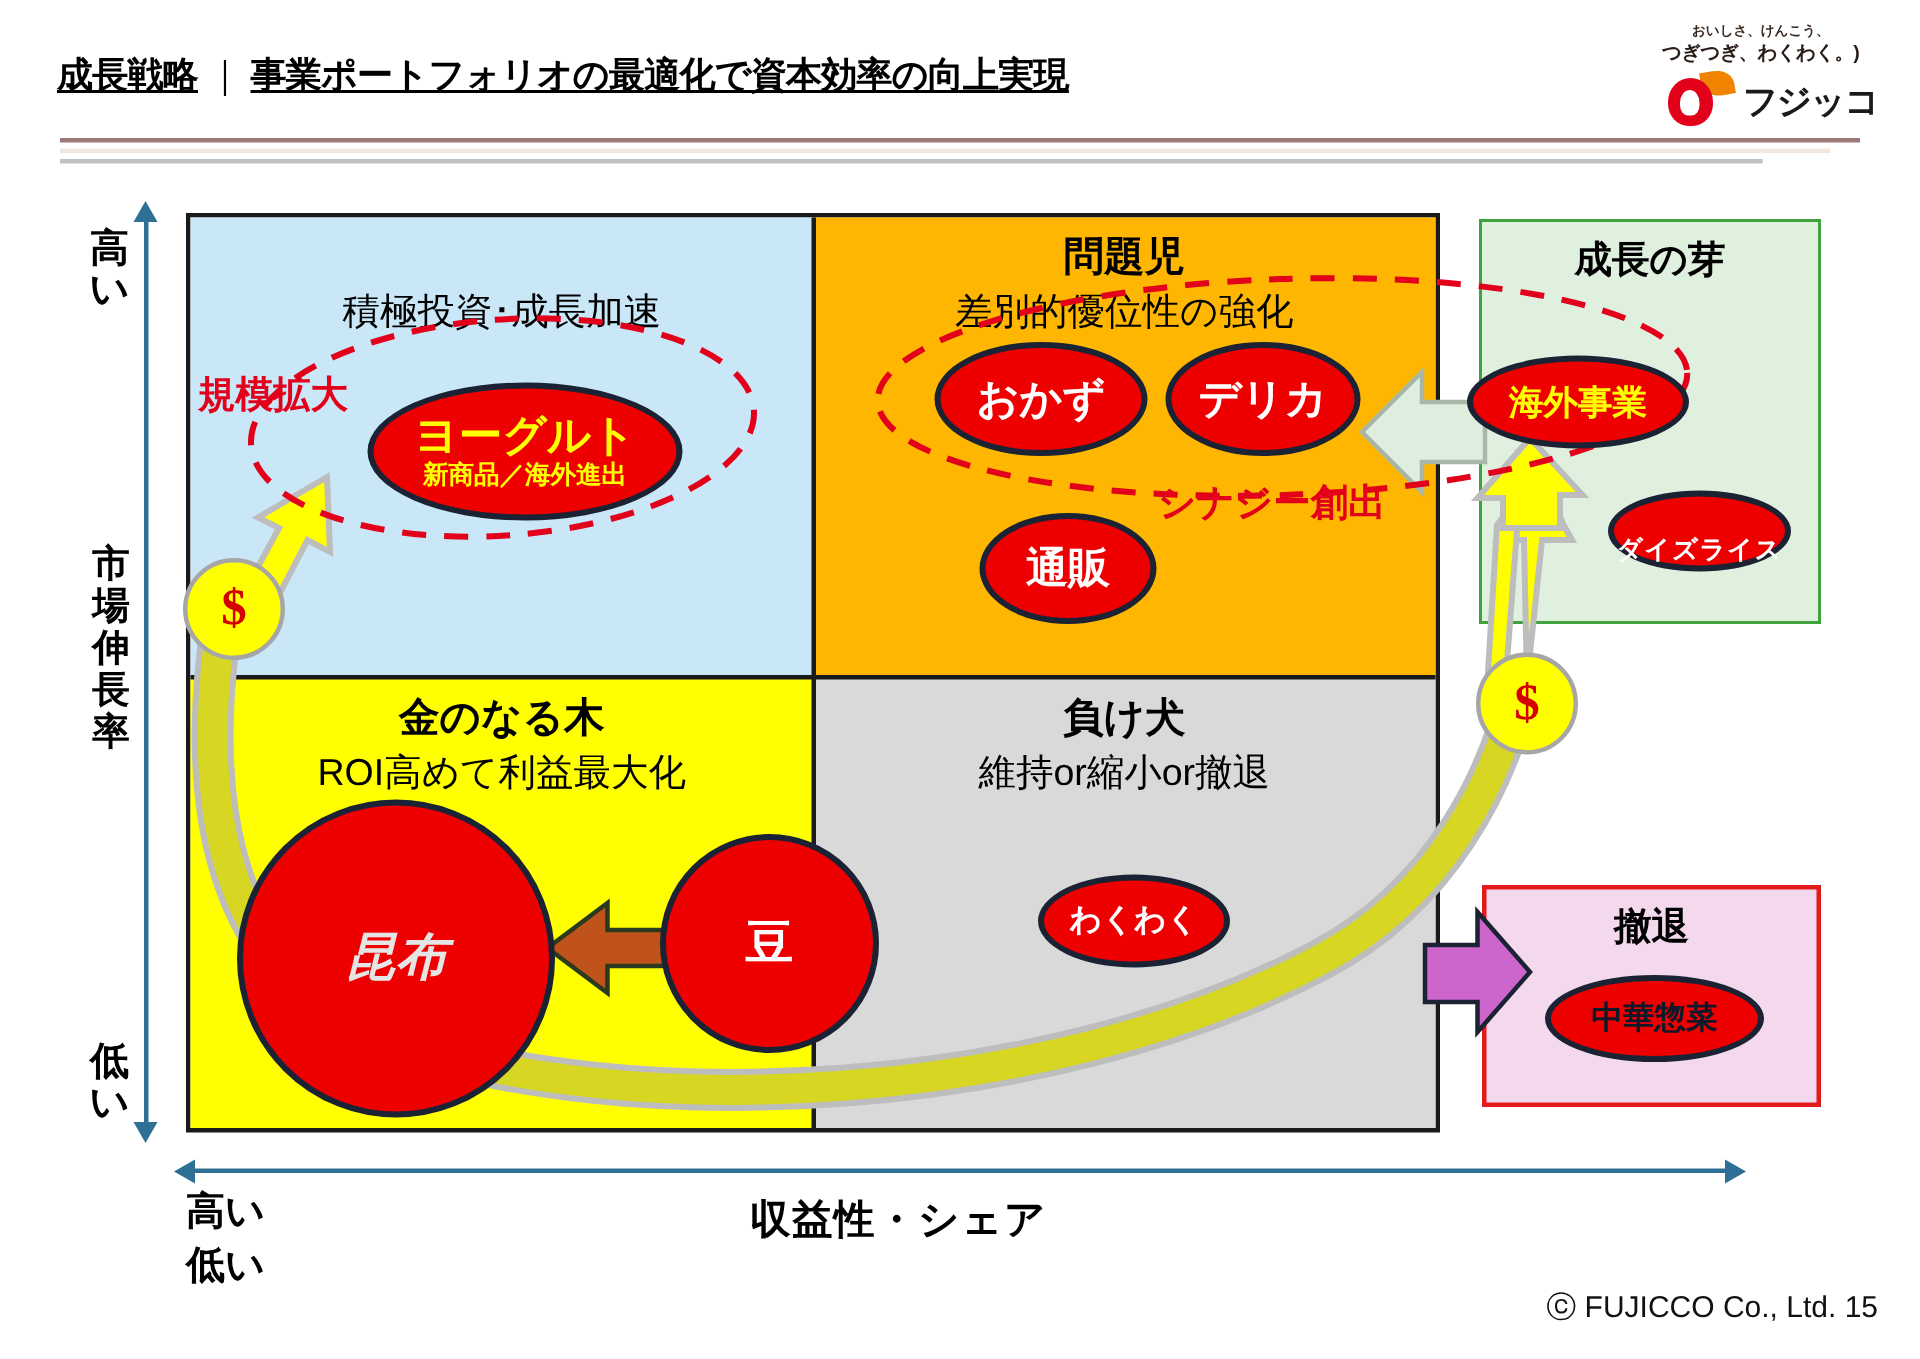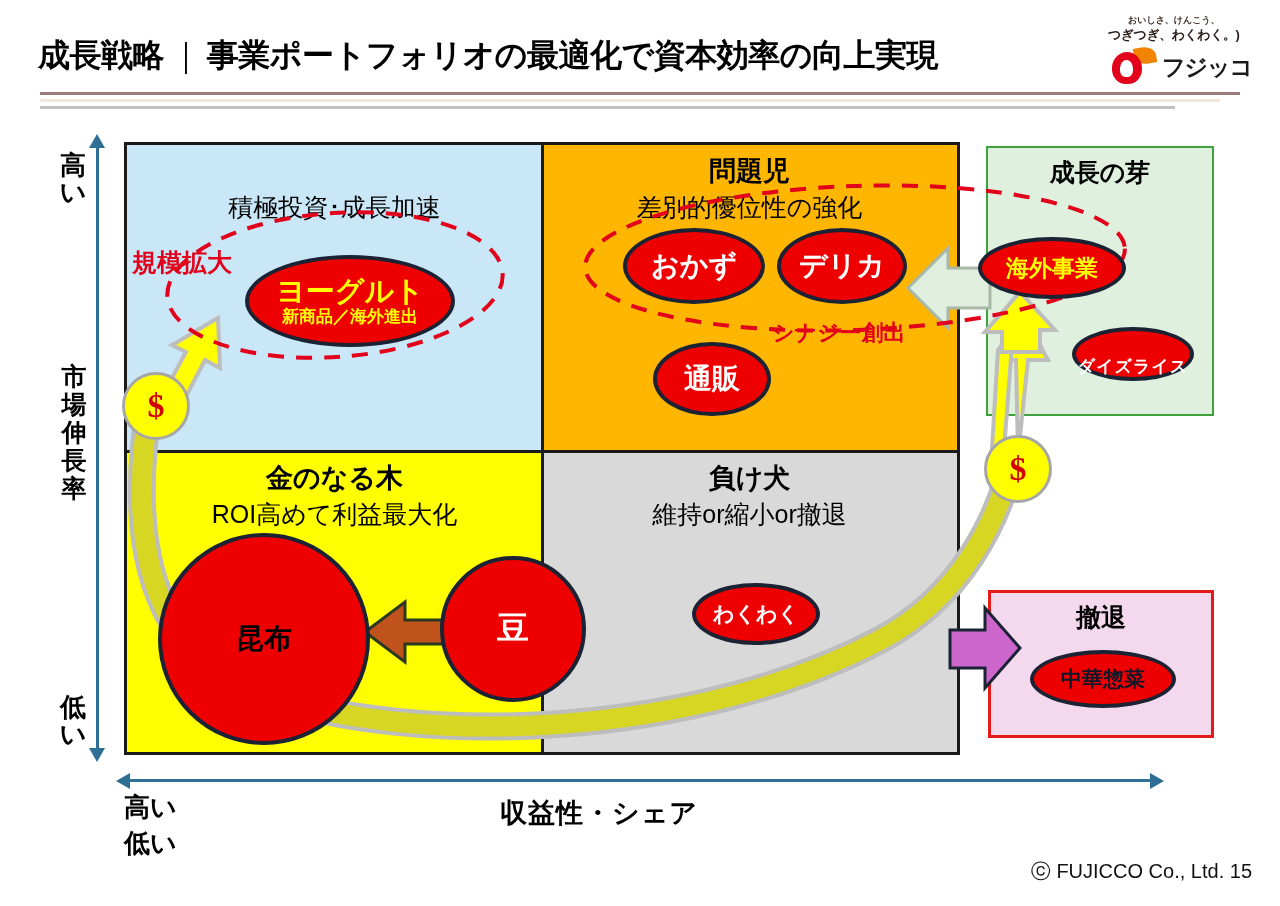--- a/index.html
+++ b/index.html
@@ -8,22 +8,22 @@
     width:1280px;height:906px;
     background:#ffffff;
     font-family:"Liberation Sans","DejaVu Sans",sans-serif;
     position:relative;overflow:hidden;
   }
   .slide{position:absolute;inset:0;}
 
   
   .hdr-title{
     position:absolute;left:38px;top:34px;
-    font-size:32px;font-weight:bold;color:#000000;
-    letter-spacing:-0.5px;white-space:nowrap;
+    font-size:24px;font-weight:bold;color:#000000;
+    letter-spacing:-0.5px;white-space:nowrap;text-decoration:underline;
   }
   .hdr-sep{display:inline-block;padding:0 6px;font-weight:normal;}
   .rule{position:absolute;left:40px;height:3px;}
   .rule1{top:92px;width:1200px;background:#9e7b7b;}
   .rule2{top:99px;width:1180px;background:#f3e6dc;}
   .rule3{top:106px;width:1135px;background:#c0c0c0;}
 
   
   .logo{position:absolute;left:1100px;top:14px;width:165px;height:74px;}
   .logo-tag1{position:absolute;left:28px;top:0px;font-size:9px;font-weight:bold;
@@ -213,21 +213,21 @@
     <div class="bub-main" style="color:#ffffff;font-size:28px;">おかず</div>
   </div>
   <div class="bub" style="left:777px;top:228px;width:130px;height:76px;">
     <div class="bub-main" style="color:#ffffff;font-size:28px;">デリカ</div>
   </div>
   <div class="bub" style="left:653px;top:342px;width:118px;height:74px;">
     <div class="bub-main" style="color:#ffffff;font-size:28px;">通販</div>
   </div>
 
   <div class="bub" style="left:158px;top:533px;width:212px;height:212px;">
-    <div class="bub-main" style="color:#000000;font-size:28px;">昆布</div>
+    <div class="bub-main" style="color:#e5e5e5;font-size:34px;font-style:italic;">昆布</div>
   </div>
   <div class="bub" style="left:440px;top:556px;width:146px;height:146px;">
     <div class="bub-main" style="color:#ffffff;font-size:32px;">豆</div>
   </div>
 
   <div class="bub" style="left:692px;top:583px;width:128px;height:62px;">
     <div class="bub-main" style="color:#ffffff;font-size:21px;">わくわく</div>
   </div>
 
   <div class="bub" style="left:978px;top:237px;width:148px;height:62px;">
@@ -242,17 +242,17 @@
   </div>
 
   <div class="coin" style="left:122px;top:372px;">
     <span>$</span>
   </div>
   <div class="coin" style="left:984px;top:435px;">
     <span>$</span>
   </div>
 
   <div class="ann" style="left:132px;top:246px;font-size:25px;">規模拡大</div>
-  <div class="ann" style="left:772px;top:318px;font-size:22px;text-align:center;">シナジー創出</div>
+  <div class="ann" style="left:772px;top:318px;font-size:25px;text-align:center;">シナジー創出</div>
 
   <div class="footer">ⓒ FUJICCO Co., Ltd.  15</div>
 
 </div>
 
 </body></html>

